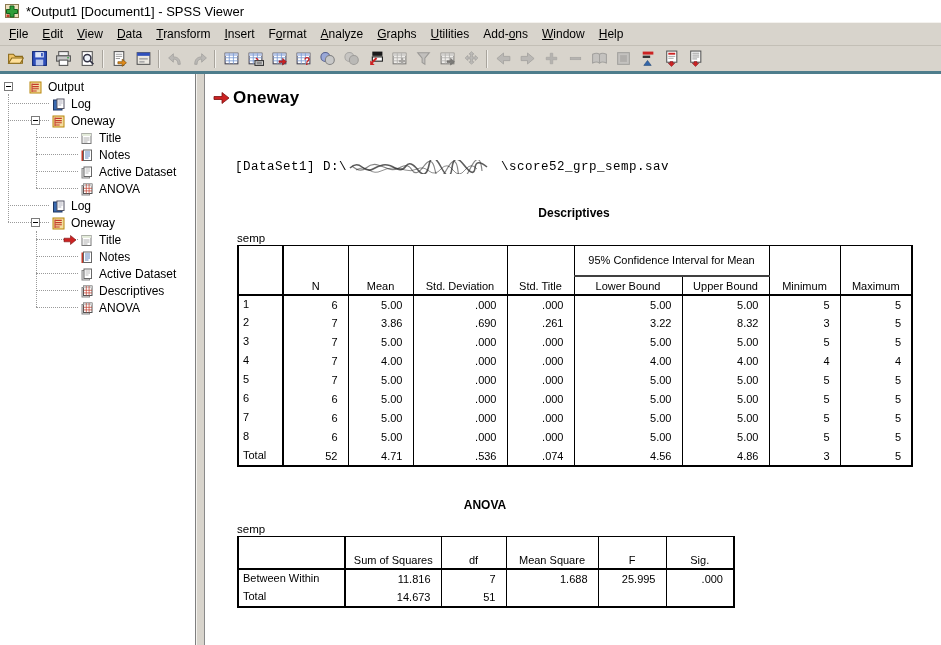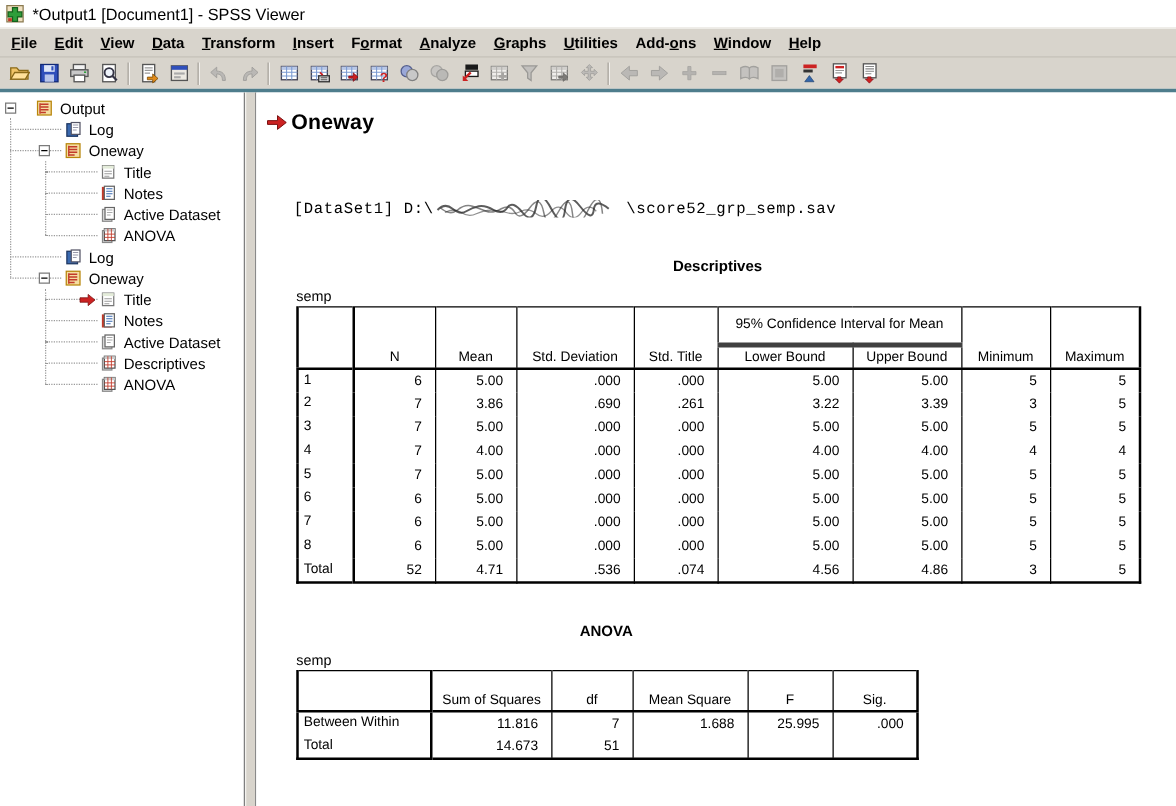--- a/index.html
+++ b/index.html
@@ -8,21 +8,21 @@
   .window { width:941px; height:645px; display:flex; flex-direction:column; background:#fff;justify-content:space-between; }
 
   
   .titlebar { height:22px; background:#ffffff; display:flex; align-items:center; padding-left:4px; flex:0 0 auto; }
   .titlebar .app-icon { width:16px; height:16px; margin-right:6px; }
   .titlebar .title-text { font-size:13px; color:#000; }
 
   
   .menubar { height:23px; background:#d8d4cc; display:flex; align-items:center; padding-left:2px;
              border-top:1px solid #f4f2ee; flex:0 0 auto; }
-  .menu-item { font-size:12px; color:#000; padding:3px 7px; cursor:default; white-space:nowrap;font-weight:bold; }
+  .menu-item { font-size:12px; color:#000; padding:3px 7px; cursor:default; white-space:nowrap; }
   .menu-item u { text-decoration:underline; }
 
   
   .toolbar { height:26px; background:#d8d4cc; display:flex; align-items:center; padding-left:3px;
              border-top:1px solid #c3bfb6; flex:0 0 auto; }
   .tb-btn { width:24px; height:22px; display:flex; align-items:center; justify-content:center; border:1px solid transparent; }
   .tb-btn svg { width:17px; height:17px; }
   .tb-btn.disabled svg { opacity:.62; filter:grayscale(1); }
   .tb-sep { width:2px; height:18px; border-left:1px solid #a8a49c; border-right:1px solid #f2f0ec; margin:0 3px; }
 
@@ -70,21 +70,21 @@
   table.spss { position:absolute; border-collapse:collapse; table-layout:fixed; background:#fff;
                font-family:"Liberation Sans", sans-serif; font-size:11px; color:#000;
                border:2px solid #000; border-top:1px solid #000; }
   table.spss th, table.spss td { border:0; border-left:1px solid #000; overflow:hidden; }
   table.spss th { font-weight:normal; text-align:center; vertical-align:bottom; padding:1px 3px 2px 3px; }
   table.spss thead { border-bottom:2px solid #000; }
   table.spss .first-col { border-left:0; }
   table.spss .stub { border-right:2px solid #000; text-align:left; padding-left:4px; }
   table.spss td { height:19px; text-align:right; padding-right:10px; }
   table.spss td.stub { text-align:left; padding-right:2px; vertical-align:top; padding-top:2px; }
-  table.spss th.span-head { border-bottom:4px solid #404040; vertical-align:middle; height:30px; }
+  table.spss th.span-head { border-bottom:2px solid #404040; vertical-align:middle; height:30px; }
 </style>
 </head>
 <body>
 
 <div class="window">
 
   <div class="titlebar">
     <svg class="app-icon" viewBox="0 0 16 16">
       <rect x="1.5" y="1.5" width="13" height="13" fill="#efe0c0" stroke="#8a7a50"></rect>
       <path d="M6 3 h4 v3.5 h3.5 v4 H10 V14 H6 V10.5 H2.5 v-4 H6 Z" fill="#2f9e3a" stroke="#14611c"></path>
@@ -495,21 +495,21 @@
                 <td>5</td>
                 <td>5</td>
               </tr>
               <tr>
                 <td class="stub first-col">2</td>
                 <td>7</td>
                 <td>3.86</td>
                 <td>.690</td>
                 <td>.261</td>
                 <td>3.22</td>
-                <td>3.39</td>
+                <td>8.32</td>
                 <td>3</td>
                 <td>5</td>
               </tr>
               <tr>
                 <td class="stub first-col">3</td>
                 <td>7</td>
                 <td>5.00</td>
                 <td>.000</td>
                 <td>.000</td>
                 <td>5.00</td>

